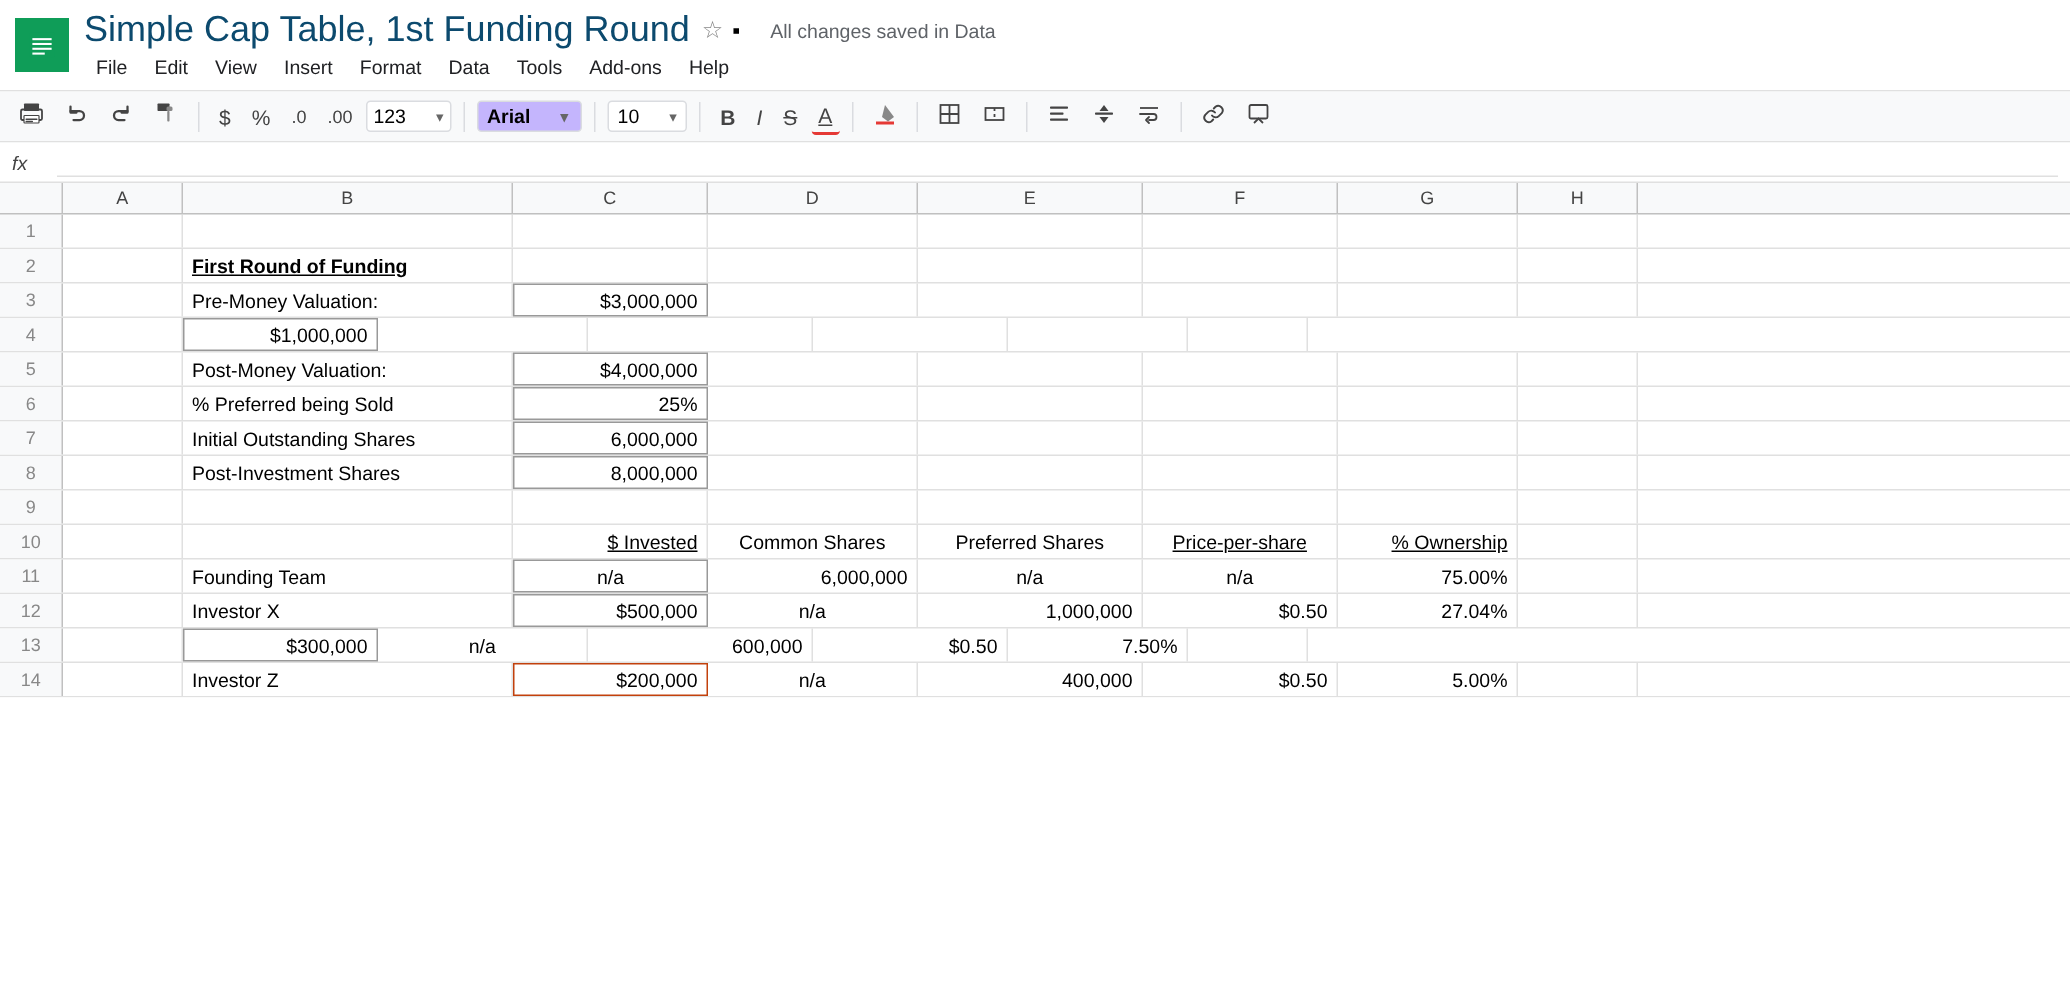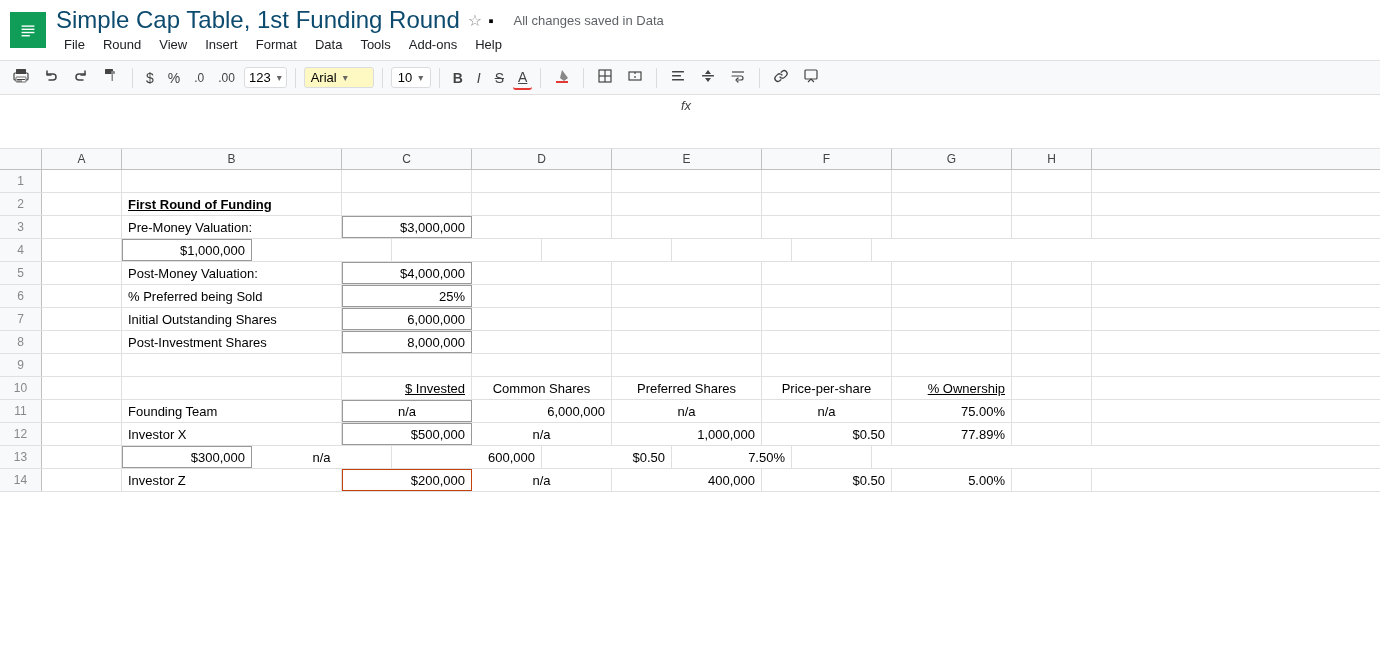--- a/index.html
+++ b/index.html
@@ -41,32 +41,31 @@
     .toolbar-btn {
       padding: 3px 5px;
       cursor: pointer;
       border: none;
       background: transparent;
       font-size: 14px;
       border-radius: 3px;
       color: #444;
     }
     .toolbar-sep { width: 1px; height: 20px; background: #dadce0; margin: 0 4px; }
-    .toolbar-dropdown { display: flex; align-items: center; gap: 6px; }
+    .toolbar-dropdown { display: flex; align-items: center; gap: 20px; }
     .dropdown-arrow { font-size: 10px; color: #666; }
 
     
     #formula-bar {
       display: flex;
       align-items: center;
       padding: 3px 8px;
       border-bottom: 1px solid #e0e0e0;
       background: #fff;
       gap: 12px;
-      flex-direction: column;
     }
     #fx-label { font-size: 13px; color: #444; font-style: italic; padding-right: 8px; }
 
     
     #spreadsheet-container {
       display: flex;
       flex-direction: column;
       overflow: auto;
     }
     #col-headers {
@@ -157,21 +156,21 @@
     <div id="title-row">
       <span id="doc-title">Simple Cap Table, 1st Funding Round</span>
       <div id="title-actions">
         <span style="color:#888; font-size:16px;">☆</span>
         <span style="font-size:15px;">▪</span>
       </div>
       <span id="drive-saved">All changes saved in Data</span>
     </div>
     <div id="menu-bar">
       <span class="menu-item">File</span>
-      <span class="menu-item">Round</span>
+      <span class="menu-item">Edit</span>
       <span class="menu-item">View</span>
       <span class="menu-item">Insert</span>
       <span class="menu-item">Format</span>
       <span class="menu-item">Data</span>
       <span class="menu-item">Tools</span>
       <span class="menu-item">Add-ons</span>
       <span class="menu-item">Help</span>
     </div>
   </div>
 </div>
@@ -208,21 +207,21 @@
   <div class="toolbar-sep"></div>
   <button class="toolbar-btn">$</button>
   <button class="toolbar-btn">%</button>
   <button class="toolbar-btn" style="font-size:12px;">.0</button>
   <button class="toolbar-btn" style="font-size:12px;">.00</button>
   <div class="toolbar-dropdown" style="border:1px solid #dadce0; border-radius:3px; padding:2px 4px; background:#fff; cursor:pointer;">
     <span style="font-size:13px;">123</span>
     <span class="dropdown-arrow">▾</span>
   </div>
   <div class="toolbar-sep"></div>
-  <div class="toolbar-dropdown" style="border:1px solid #dadce0; border-radius:3px; padding:2px 6px; background:#fef9c3; cursor:pointer; min-width:70px;">
+  <div class="toolbar-dropdown" style="border:1px solid #dadce0; border-radius:3px; padding:2px 6px; background:#c4b5fd; cursor:pointer; min-width:70px;font-weight:bold;">
     <span>Arial</span>
     <span class="dropdown-arrow">▾</span>
   </div>
   <div class="toolbar-sep"></div>
   <div class="toolbar-dropdown" style="border:1px solid #dadce0; border-radius:3px; padding:2px 6px; background:#fff; cursor:pointer; min-width:40px;">
     <span>10</span>
     <span class="dropdown-arrow">▾</span>
   </div>
   <div class="toolbar-sep"></div>
   <button class="toolbar-btn" style="font-weight:bold;">B</button>
@@ -413,21 +412,21 @@
     <div class="cell cell-h"></div>
   </div>
 
   <div class="spreadsheet-row">
     <div class="row-num">10</div>
     <div class="cell cell-a"></div>
     <div class="cell cell-b"></div>
     <div class="cell cell-c cell-right" style="text-decoration:underline; justify-content:flex-end;">$ Invested</div>
     <div class="cell cell-d cell-center">Common Shares</div>
     <div class="cell cell-e cell-center">Preferred Shares</div>
-    <div class="cell cell-f cell-center" style="">Price-per-share</div>
+    <div class="cell cell-f cell-center" style="text-decoration:underline;">Price-per-share</div>
     <div class="cell cell-g cell-right" style="text-decoration:underline; justify-content:flex-end;text-align:right;">% Ownership</div>
     <div class="cell cell-h"></div>
   </div>
 
   <div class="spreadsheet-row">
     <div class="row-num">11</div>
     <div class="cell cell-a"></div>
     <div class="cell cell-b">Founding Team</div>
     <div class="cell cell-c cell-center" style="border:1px solid #999;">n/a</div>
     <div class="cell cell-d cell-right">6,000,000</div>
@@ -438,21 +437,21 @@
   </div>
 
   <div class="spreadsheet-row">
     <div class="row-num">12</div>
     <div class="cell cell-a"></div>
     <div class="cell cell-b">Investor X</div>
     <div class="cell cell-c cell-right" style="border:1px solid #999; justify-content:flex-end;">$500,000</div>
     <div class="cell cell-d cell-center">n/a</div>
     <div class="cell cell-e cell-right" style="justify-content:flex-end;">1,000,000</div>
     <div class="cell cell-f cell-right" style="justify-content:flex-end;">$0.50</div>
-    <div class="cell cell-g cell-right" style="justify-content:flex-end;">77.89%</div>
+    <div class="cell cell-g cell-right" style="justify-content:flex-end;">27.04%</div>
     <div class="cell cell-h"></div>
   </div>
 
   <div class="spreadsheet-row">
     <div class="row-num">13</div>
     <div class="cell cell-a"></div>
     <div class="cell cell-c cell-right" style="border:1px solid #999; justify-content:flex-end;">$300,000</div>
     <div class="cell cell-d cell-center">n/a</div>
     <div class="cell cell-e cell-right" style="justify-content:flex-end;">600,000</div>
     <div class="cell cell-f cell-right" style="justify-content:flex-end;">$0.50</div>

